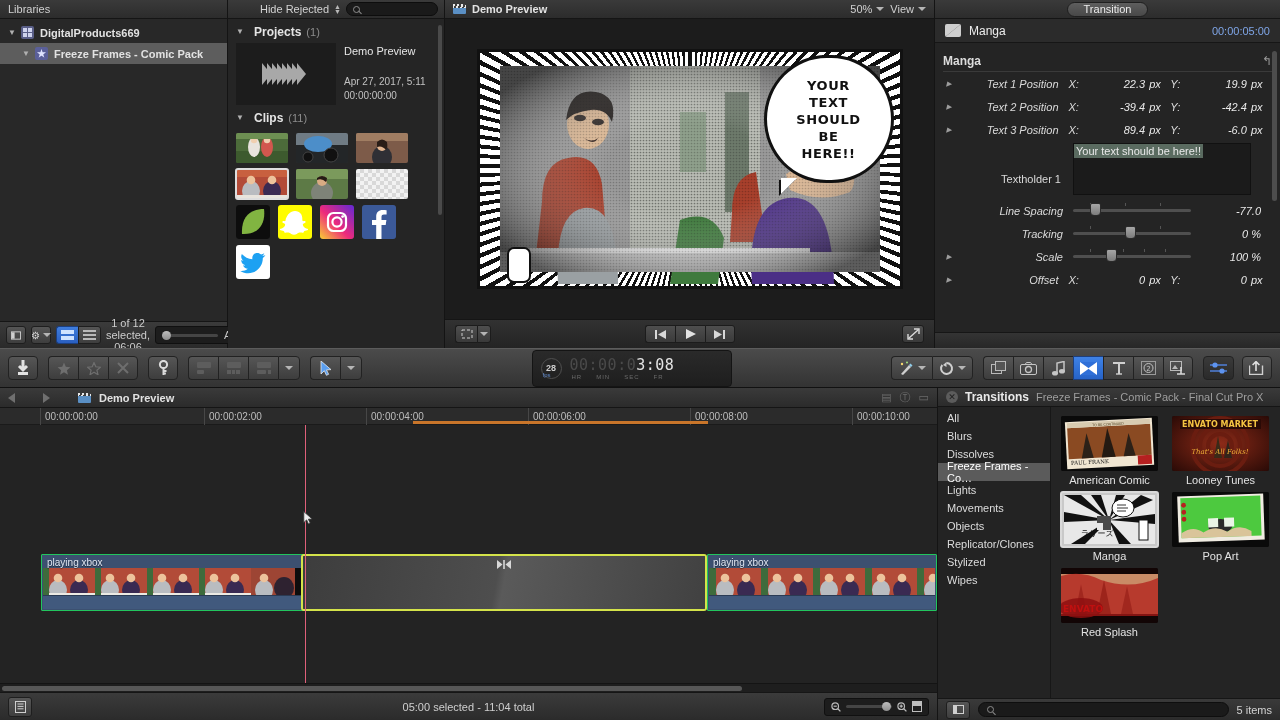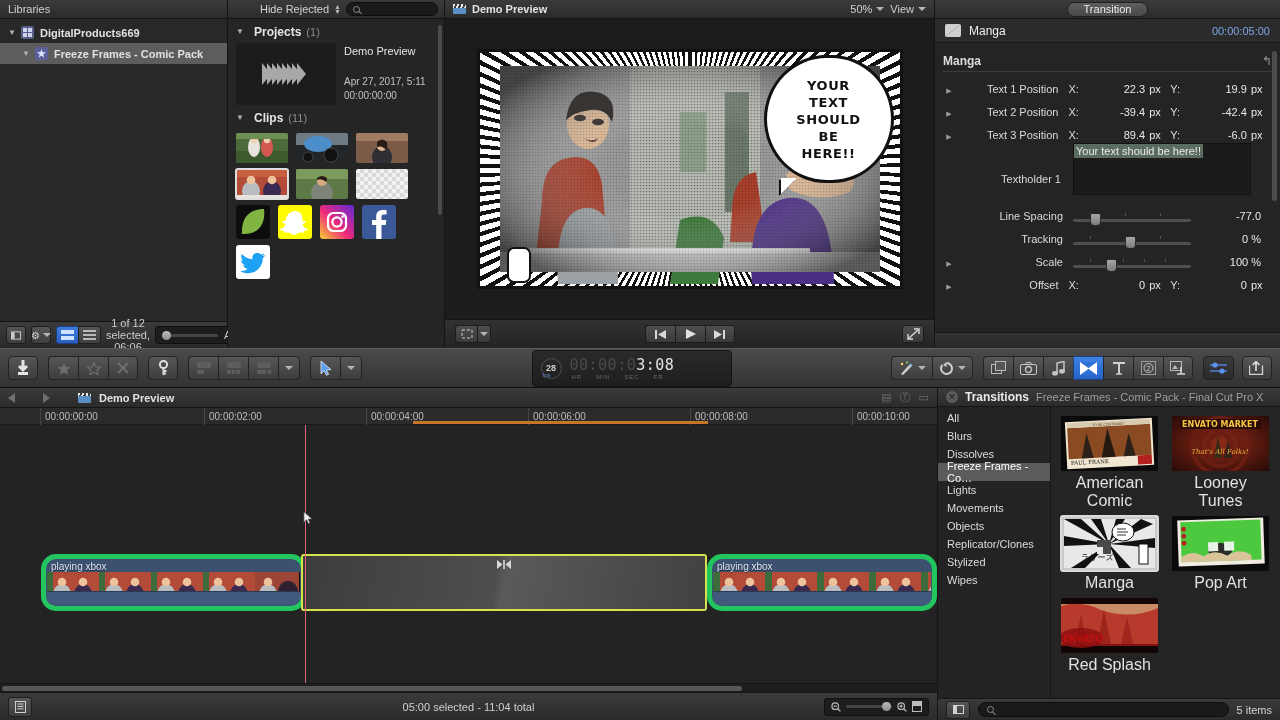--- a/index.html
+++ b/index.html
@@ -123,21 +123,21 @@
   .ins-ic::before{content:"";position:absolute;left:0;top:0;border-left:16px solid #cfcfcf;border-bottom:13px solid transparent;}
   .ins-ic::after{content:"";position:absolute;right:0;bottom:0;border-right:16px solid #cfcfcf;border-top:13px solid transparent;}
   .ins-name{ font-size:12px; color:#ededed; flex:1; }
   .ins-tc{ font-size:11px; color:#7fa5e6; }
   .ins-body{ flex:1; background:#242424; padding:7px 0 0 0; position:relative; overflow:hidden; }
   .grp{ margin:0 8px; }
   .grp-hd{ height:22px; display:flex; align-items:center; justify-content:space-between;
            border-bottom:1px solid #3a3a3a; }
   .grp-hd .gt{ font-size:12px; font-weight:bold; color:#dcdcdc; }
   .reset{ font-size:12px; color:#9a9a9a; }
-  .prm{ height:23px; display:flex; align-items:flex-end; font-size:11px; color:#d4d4d4; }
+  .prm{ height:23px; display:flex; align-items:center; font-size:11px; color:#d4d4d4;font-style:italic; }
   .tri{ width:12px; text-align:center; color:#9c9c9c; font-size:7px; flex:0 0 12px; }
   .plabel{ width:118px; text-align:right; padding-right:10px; color:#dadada; }
   .axis{ color:#dcdcdc; width:20px; }
   .pval{ width:64px; text-align:right; padding-right:4px; color:#e8e8e8; }
   .punit{ width:22px; color:#e8e8e8; }
   .track{ width:118px; height:3px; background:#4f4f4f; border-radius:2px; position:relative; margin-right:12px; }
   .track .ticks{ position:absolute; top:-6px; left:0; width:100%; height:4px; }
   .tick{ position:absolute; width:1px; height:3px; background:#555; }
   .knob{ position:absolute; top:-6px; width:11px; height:13px; border-radius:2px 2px 4px 4px;
          background:linear-gradient(#a6a6a6,#7c7c7c); border:1px solid #2a2a2a; }
@@ -184,22 +184,22 @@
   .arw.l{ border-top:5px solid transparent; border-bottom:5px solid transparent; border-right:7px solid #6f6f6f; }
   .arw.r{ border-top:5px solid transparent; border-bottom:5px solid transparent; border-left:7px solid #6f6f6f; }
   .tl-title{ font-size:11px; font-weight:bold; color:#e2e2e2; flex:1; }
   .tl-hicon{ color:#6a6a6a; font-size:11px; }
   .ruler{ height:17px; background:#2b2b2b; border-bottom:1px solid #1a1a1a; position:relative; }
   .rmark{ position:absolute; top:0; height:17px; border-left:1px solid #474747; padding-left:4px;
           font-size:10px; color:#bdbdbd; line-height:17px; }
   .orangebar{ position:absolute; height:3px; background:#c8752a; bottom:0; }
   .tl-canvas{ flex:1; background:#232323; position:relative; overflow:hidden; }
   .playhead{ position:absolute; top:0; width:1px; background:#e0607a; }
-  .clip{ position:absolute; border-radius:15px; overflow:hidden; background:#3c5070;
-         border:5px solid #22c55e; }
+  .clip{ position:absolute; border-radius:1px; overflow:hidden; background:#3c5070;
+         border:1px solid #22c55e; }
   .clip .cname{ position:absolute; left:5px; top:2px; font-size:10px; color:#dfe6f2; z-index:3;
                 text-shadow:0 1px 1px #00000090; }
   .filmstrip{ position:absolute; left:1px; right:1px; top:13px; height:29px; display:flex; overflow:hidden; }
   .filmstrip > div{ flex:0 0 52px; height:29px; }
   .audiobar{ position:absolute; left:1px; right:1px; bottom:1px; height:14px; background:#41597d;
              border-top:1px solid #2b3b54; }
   .trans{ position:absolute; border:2px solid #d4e34a; border-radius:3px; background:#4a4a4a;
           overflow:hidden; }
   .trans-grad{ position:absolute; inset:0; background:linear-gradient(100deg,#3d3d3d 0%,#4e4e4e 48%,#5a5a5a 50%,#414141 100%); }
   .trans-icon{ position:absolute; left:50%; top:4px; transform:translateX(-50%); color:#d8d8d8; font-size:10px; }
@@ -220,21 +220,21 @@
   .eb-t1{ font-size:12px; font-weight:bold; color:#e9e9e9; }
   .eb-t2{ font-size:11px; color:#9e9e9e; }
   .eb-main{ flex:1; display:flex; overflow:hidden; }
   .eb-cats{ width:113px; background:#232323; border-right:1px solid #171717; padding-top:2px; }
   .eb-cat{ height:18px; display:flex; align-items:center; padding-left:9px; font-size:11px; color:#dcdcdc; }
   .eb-cat.sel{ background:#5b5b5b; color:#fff; }
   .eb-grid{ flex:1; padding:9px 0 0 10px; display:flex; flex-wrap:wrap; gap:6px 14px; align-content:flex-start; }
   .eitem{ width:97px; }
   .ethumb{ width:97px; height:55px; border-radius:2px; overflow:hidden; position:relative; background:#111; }
   .ethumb.sel{ outline:2px solid #dadada; outline-offset:-1px; }
-  .elabel{ text-align:center; font-size:16px; color:#e2e2e2; margin-top:3px; }
+  .elabel{ text-align:center; font-size:11px; color:#e2e2e2; margin-top:3px; }
   .eb-foot{ height:22px; background:linear-gradient(#3a3a3a,#2b2b2b); border-top:1px solid #161616;
             display:flex; align-items:center; padding:8px 8px; gap:8px; }
   .eb-search{ flex:1; height:15px; background:#1a1a1a; border:1px solid #0e0e0e; border-radius:8px;
               display:flex; align-items:center; padding-left:8px; }
   .eb-count{ font-size:11px; color:#d2d2d2; }
 
   
   .comic{ width:426px; height:240px; position:relative; background:#fff; border:3px solid #111;
           overflow:hidden; }
   .speed{ position:absolute; inset:0;

